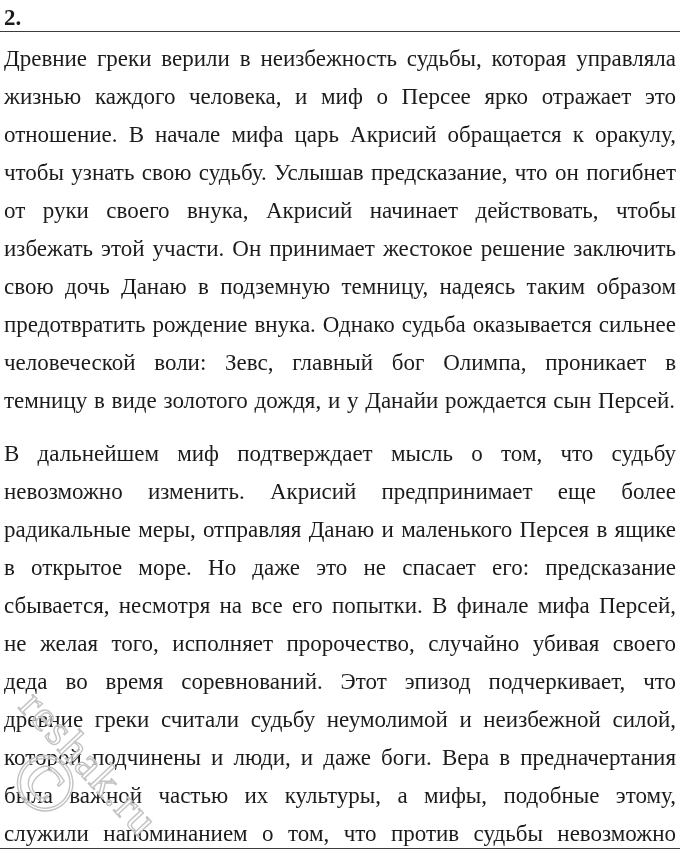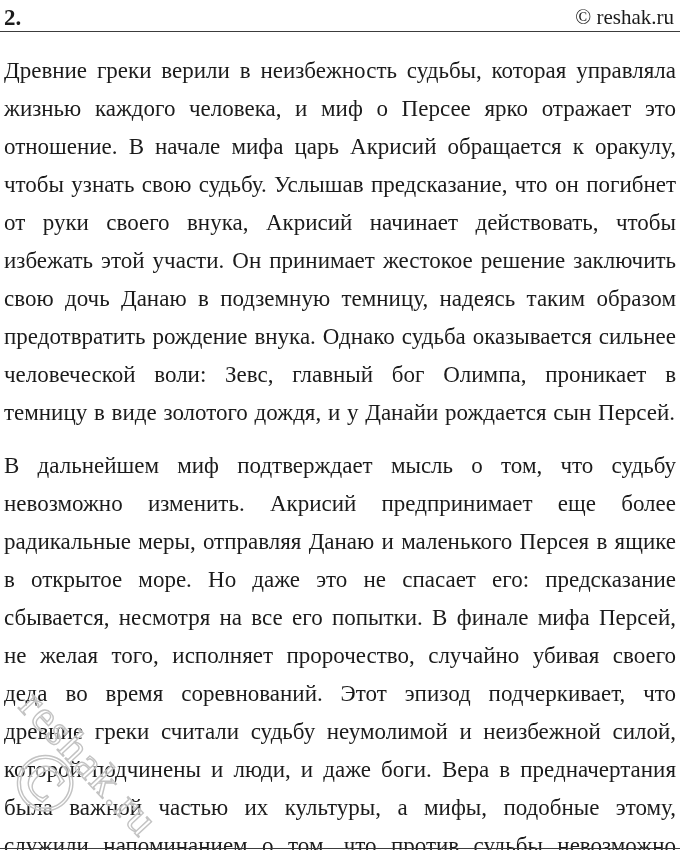--- a/index.html
+++ b/index.html
@@ -34,21 +34,21 @@
   }
   .content {
     position: absolute;
     top: 32px; left: 0; right: 0;
     padding: 8px 4px 0 4px;
     text-align: justify;
     font-size: 23px;
     line-height: 38px;
     word-spacing: 1px;
   }
-  .content p { margin: 12px 0 15px 0; }
+  .content p { margin: 0 0 15px 0; }
   .bottom-divider {
     position: absolute;
     left: 0; right: 0; bottom: 1px;
     border-top: 1px solid #3c3c3c;
     height: 0;
   }
   .wm-text, .wm-symbol {
     position: absolute;
     z-index: 5;
     font-family: "Liberation Serif", "DejaVu Serif", serif;
@@ -73,21 +73,20 @@
     transform-origin: 50% 50%;
   }
 </style>
 </head>
 <body>
 
 <div class="page">
 
   <div class="header">
     <span class="page-number">2.</span>
-    <span class="copyright">© reshak.ru</span>
   </div>
 
   <div class="content">
     <p>Древние греки верили в неизбежность судьбы, которая управляла жизнью каждого человека, и миф о Персее ярко отражает это отношение. В начале мифа царь Акрисий обращается к оракулу, чтобы узнать свою судьбу. Услышав предсказание, что он погибнет от руки своего внука, Акрисий начинает действовать, чтобы избежать этой участи. Он принимает жестокое решение заключить свою дочь Данаю в подземную темницу, надеясь таким образом предотвратить рождение внука. Однако судьба оказывается сильнее человеческой воли: Зевс, главный бог Олимпа, проникает в темницу в виде золотого дождя, и у Данайи рождается сын Персей.</p>
     <p>В дальнейшем миф подтверждает мысль о том, что судьбу невозможно изменить. Акрисий предпринимает еще более радикальные меры, отправляя Данаю и маленького Персея в ящике в открытое море. Но даже это не спасает его: предсказание сбывается, несмотря на все его попытки. В финале мифа Персей, не желая того, исполняет пророчество, случайно убивая своего деда во время соревнований. Этот эпизод подчеркивает, что древние греки считали судьбу неумолимой и неизбежной силой, которой подчинены и люди, и даже боги. Вера в предначертания была важной частью их культуры, а мифы, подобные этому, служили напоминанием о том, что против судьбы невозможно бороться.</p>
   </div>
 
   <span class="wm-text">reshak.ru</span>
   <span class="wm-symbol">©</span>
 

